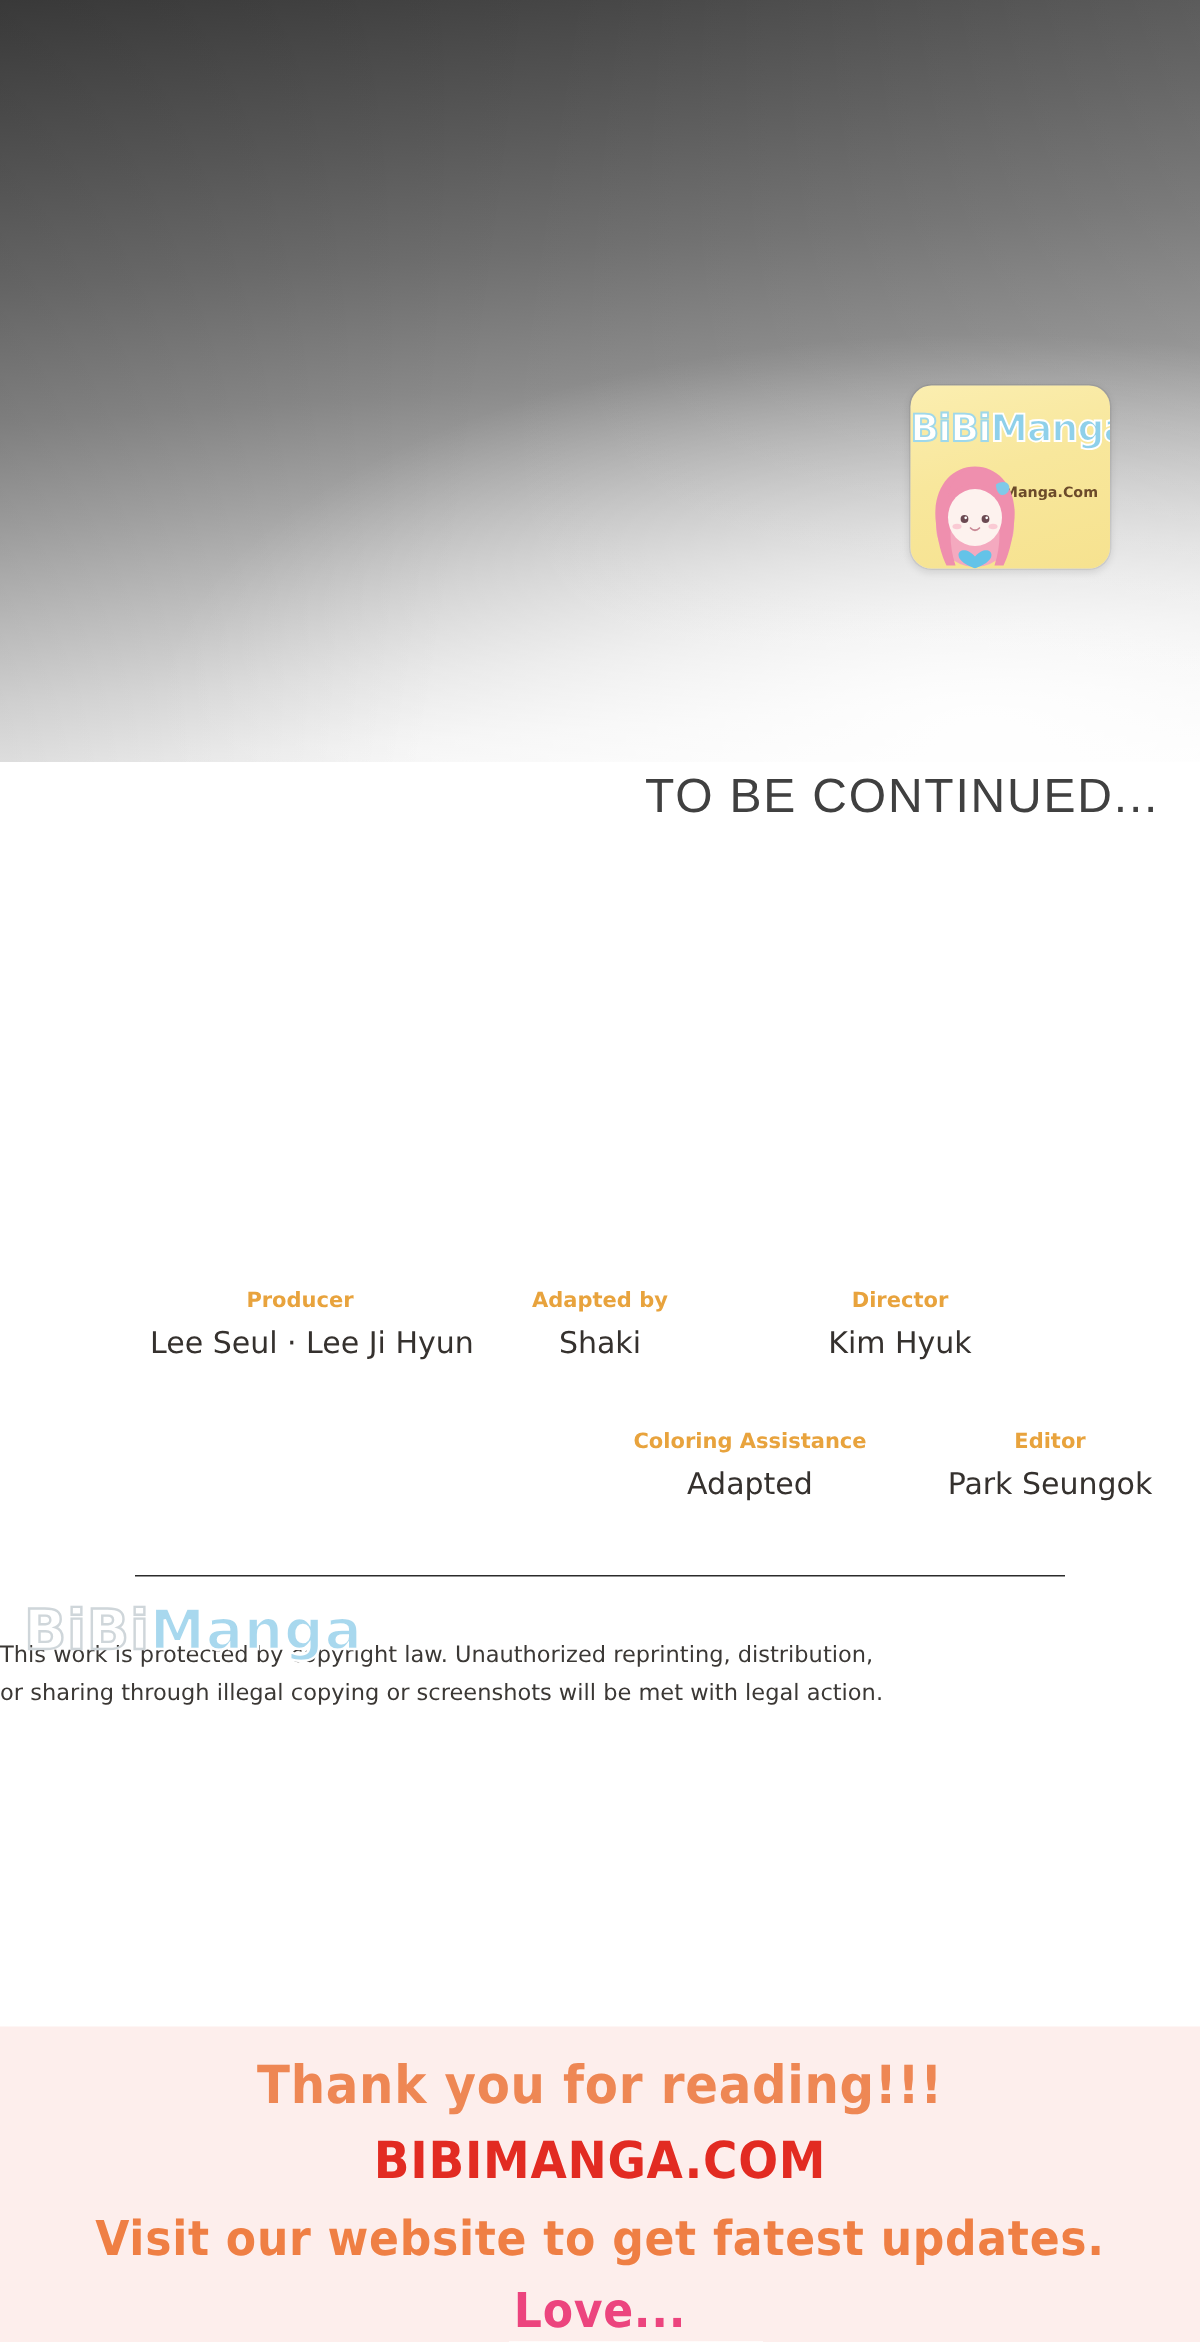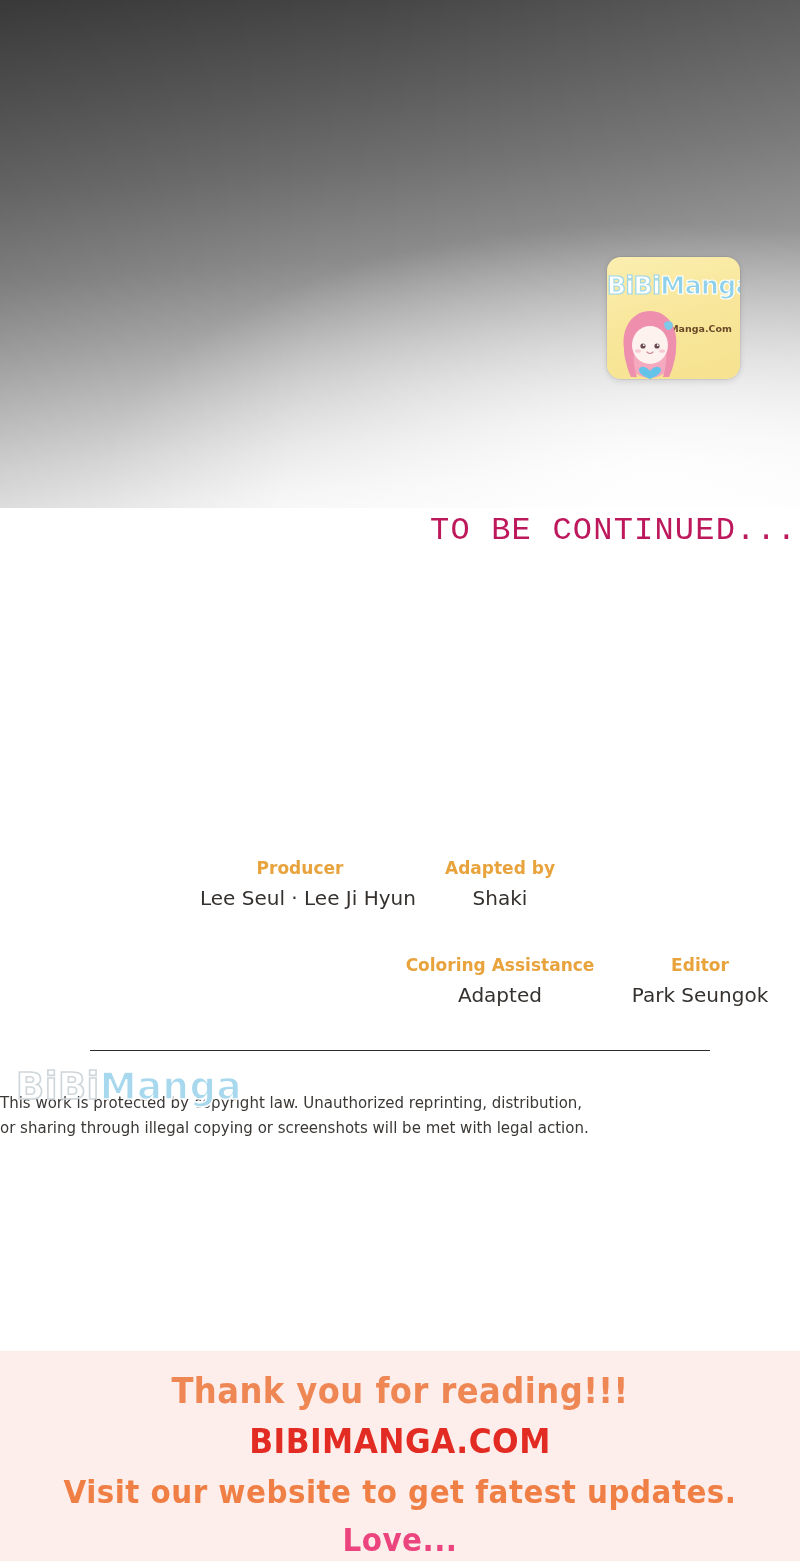--- a/index.html
+++ b/index.html
@@ -103,25 +103,25 @@
     top: 48px;
     width: 66px;
     height: 74px;
   }
 
   
   .to-be-continued {
     position: absolute;
     left: 430px;
     top: 512px;
-    font-family: Liberation Mono, monospace;
+    font-family: Liberation Sans, sans-serif;
     font-weight: 400;
     font-size: 32px;
     letter-spacing: 1.2px;
-    color: #be185d;
+    color: #404040;
     white-space: nowrap;
   }
 
   
   .terapin-wrap {
     position: absolute;
     left: 0;
     right: 0;
     top: 744px;
     text-align: center;
@@ -163,21 +163,21 @@
     justify-content: flex-end;
   }
   .credit-col {
     text-align: center;
   }
   .credit-row.row-1 .credit-col { width: 200px; }
   .credit-row.row-2 .credit-col { width: 200px; }
   .credit-role {
     font-family: "DejaVu Sans", sans-serif;
     font-weight: 700;
-    font-size: 17px;
+    font-size: 14px;
     color: #e8a33d;
     line-height: 1;
     white-space: nowrap;
   }
   .credit-name {
     margin-top: 10px;
     font-family: "DejaVu Sans", sans-serif;
     font-weight: 400;
     font-size: 20px;
     color: #35312e;
@@ -310,20 +310,24 @@
   <div class="credits">
     <div class="credit-row row-1">
       <div class="credit-col">
         <div class="credit-role">Producer</div>
         <div class="credit-name">Lee Seul · Lee Ji Hyun</div>
       </div>
       <div class="credit-col">
         <div class="credit-role">Adapted by</div>
         <div class="credit-name">Shaki</div>
       </div>
+      <div class="credit-col">
+        <div class="credit-role">Director</div>
+        <div class="credit-name">Kim Hyuk</div>
+      </div>
     </div>
     <div class="credit-row row-2">
       <div class="credit-col">
         <div class="credit-role">Coloring Assistance</div>
         <div class="credit-name">Adapted</div>
       </div>
       <div class="credit-col">
         <div class="credit-role">Editor</div>
         <div class="credit-name">Park Seungok</div>
       </div>

